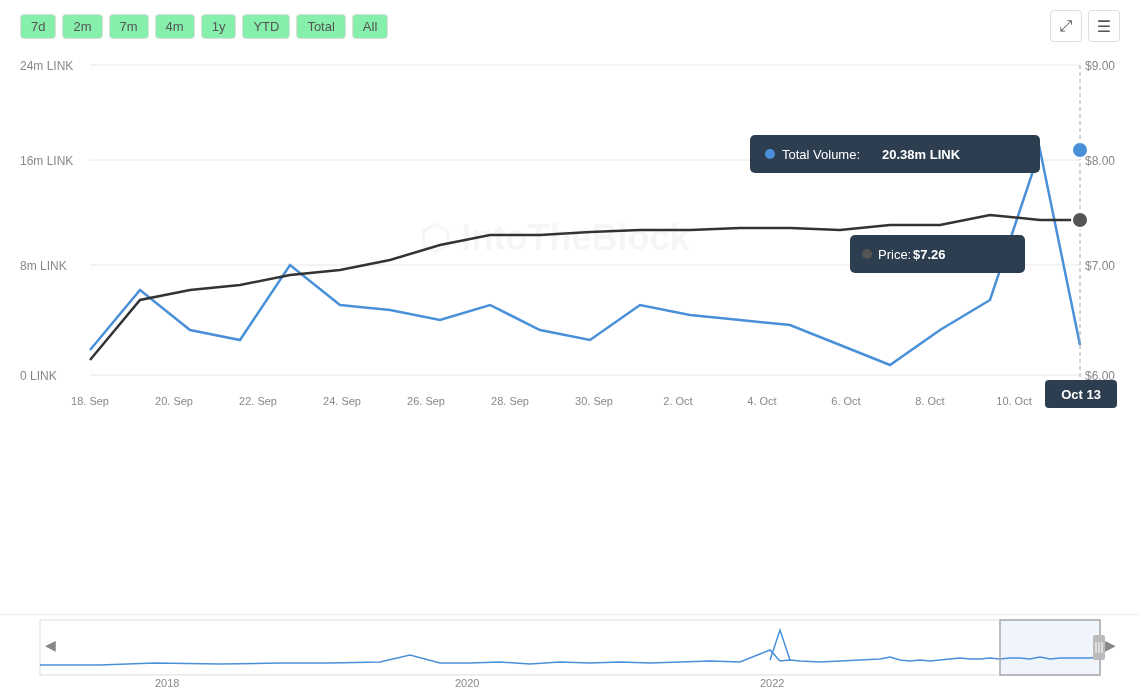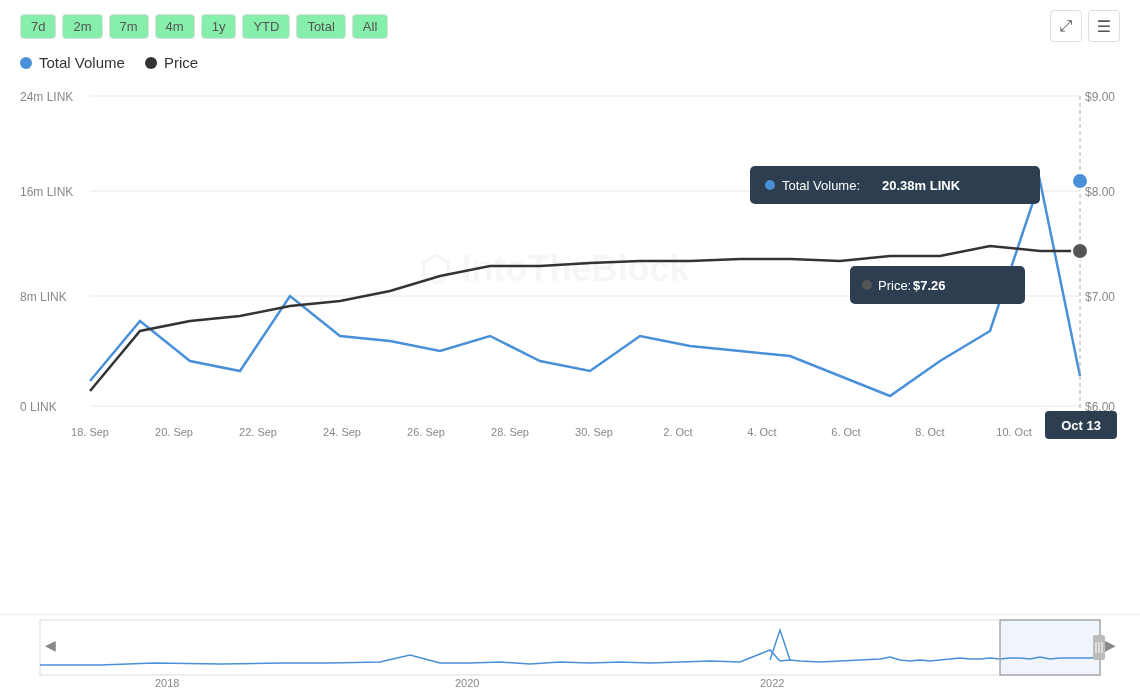--- a/index.html
+++ b/index.html
@@ -98,30 +98,20 @@
     <button class="time-btn">4m</button>
     <button class="time-btn">1y</button>
     <button class="time-btn">YTD</button>
     <button class="time-btn">Total</button>
     <button class="time-btn">All</button>
     <div class="toolbar-spacer"></div>
     <div class="toolbar-icon">⤢</div>
     <div class="toolbar-icon">☰</div>
   </div>
 
-  <div class="legend">
-    <div class="legend-item">
-      <div class="legend-dot legend-dot-blue"></div>
-      <span>Total Volume</span>
-    </div>
-    <div class="legend-item">
-      <div class="legend-dot legend-dot-dark"></div>
-      <span>Price</span>
-    </div>
-  </div>
 
   <div class="chart-area">
     <svg width="100%" height="380" viewBox="0 0 1100 380">
 
       <text x="0" y="20" font-size="12" fill="#888">24m LINK</text>
       <text x="0" y="115" font-size="12" fill="#888">16m LINK</text>
       <text x="0" y="220" font-size="12" fill="#888">8m LINK</text>
       <text x="0" y="330" font-size="12" fill="#888">0 LINK</text>
 
       <text x="1065" y="20" font-size="12" fill="#888">$9.00</text>

